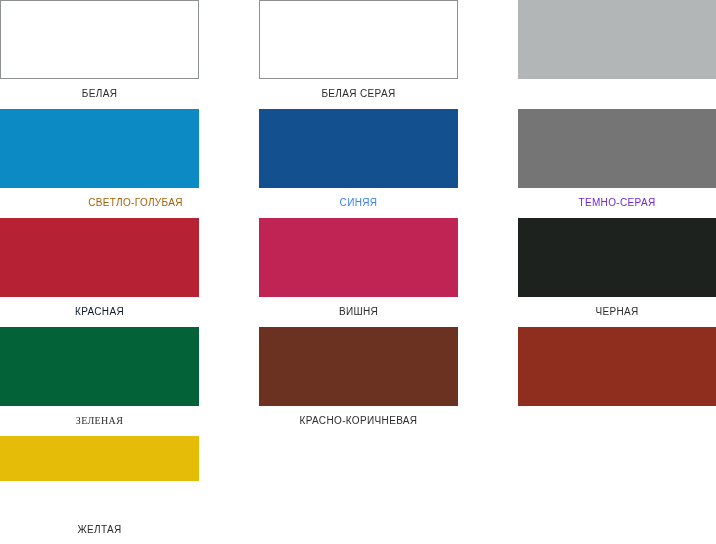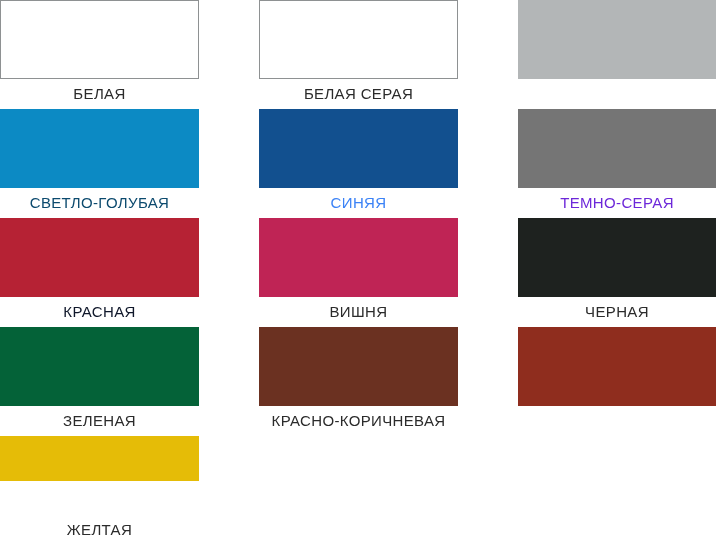--- a/index.html
+++ b/index.html
@@ -50,21 +50,21 @@
   .swatch-chip.has-outline {
     border: 1px solid #8e9192;
   }
   .swatch-label {
     display: block;
     width: 100%;
     height: 30px;
     line-height: 30px;
     text-align: center;
     font-family: "Liberation Sans", sans-serif;
-    font-size: 15px;
+    font-size: 10px;
     font-weight: 400;
     letter-spacing: 0.35px;
     color: #2b2b2b;
     white-space: nowrap;
   }
 </style>
 </head>
 <body>
 
 <div id="swatch-board" style="background: rgb(255, 255, 255);">
@@ -79,21 +79,21 @@
       <div class="swatch-chip has-outline" style="background-color: rgb(255, 255, 255); border-color: rgb(142, 145, 146);"></div>
       <span class="swatch-label" style="color: rgb(43, 43, 43);">БЕЛАЯ СЕРАЯ</span>
     </div>
     <div class="grid-gap"></div>
     <div class="swatch-cell">
       <div class="swatch-chip" style="background-color: rgb(179, 182, 183);"></div>
     </div>
 
     <div class="swatch-cell">
       <div class="swatch-chip" style="background-color: rgb(12, 138, 196);"></div>
-      <span class="swatch-label" style="color: #0c4a6e;">СВЕТЛО-ГОЛУБАЯ</span>
+      <span class="swatch-label" style="color: #a16207; padding-left: 36px;">СВЕТЛО-ГОЛУБАЯ</span>
     </div>
     <div class="grid-gap"></div>
     <div class="swatch-cell">
       <div class="swatch-chip" style="background-color: rgb(18, 80, 143);"></div>
       <span class="swatch-label" style="color: #3b82f6;">СИНЯЯ</span>
     </div>
     <div class="grid-gap"></div>
     <div class="swatch-cell">
       <div class="swatch-chip" style="background-color: rgb(117, 117, 117);"></div>
       <span class="swatch-label" style="color: #6d28d9;">ТЕМНО-СЕРАЯ</span>
@@ -109,21 +109,21 @@
       <span class="swatch-label" style="color: rgb(43, 43, 43);">ВИШНЯ</span>
     </div>
     <div class="grid-gap"></div>
     <div class="swatch-cell">
       <div class="swatch-chip" style="background-color: rgb(30, 34, 31);"></div>
       <span class="swatch-label" style="color: rgb(43, 43, 43);">ЧЕРНАЯ</span>
     </div>
 
     <div class="swatch-cell">
       <div class="swatch-chip" style="background-color: rgb(4, 98, 56);"></div>
-      <span class="swatch-label" style="color: rgb(43, 43, 43);">ЗЕЛЕНАЯ</span>
+      <span class="swatch-label" style="color: rgb(43, 43, 43); font-family: Liberation Serif, serif;">ЗЕЛЕНАЯ</span>
     </div>
     <div class="grid-gap"></div>
     <div class="swatch-cell">
       <div class="swatch-chip" style="background-color: rgb(107, 49, 33);"></div>
       <span class="swatch-label" style="color: rgb(43, 43, 43);">КРАСНО-КОРИЧНЕВАЯ</span>
     </div>
     <div class="grid-gap"></div>
     <div class="swatch-cell">
       <div class="swatch-chip" style="background-color: rgb(143, 45, 30);"></div>
     </div>

